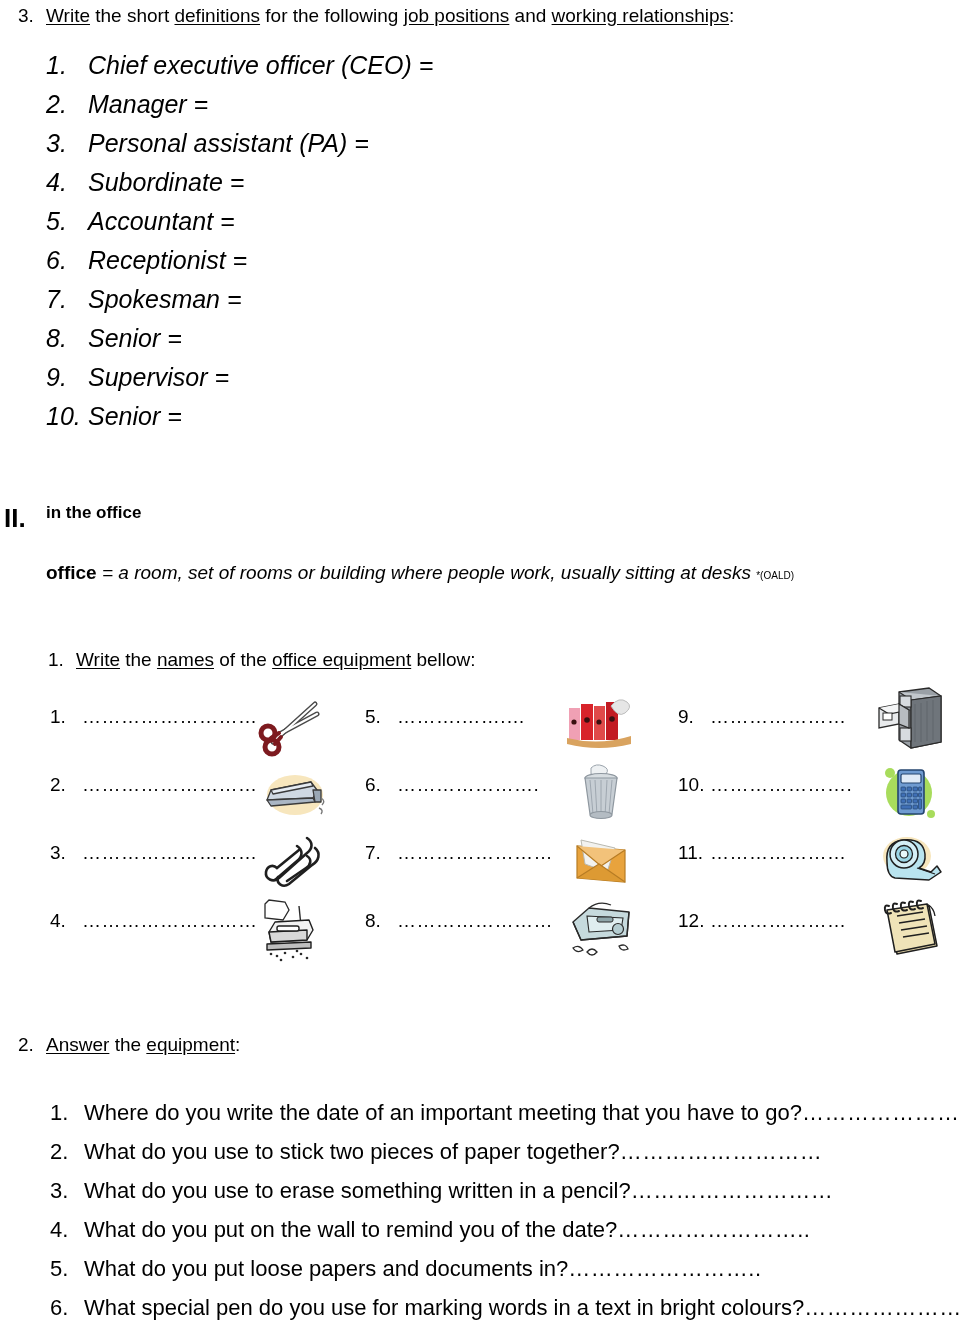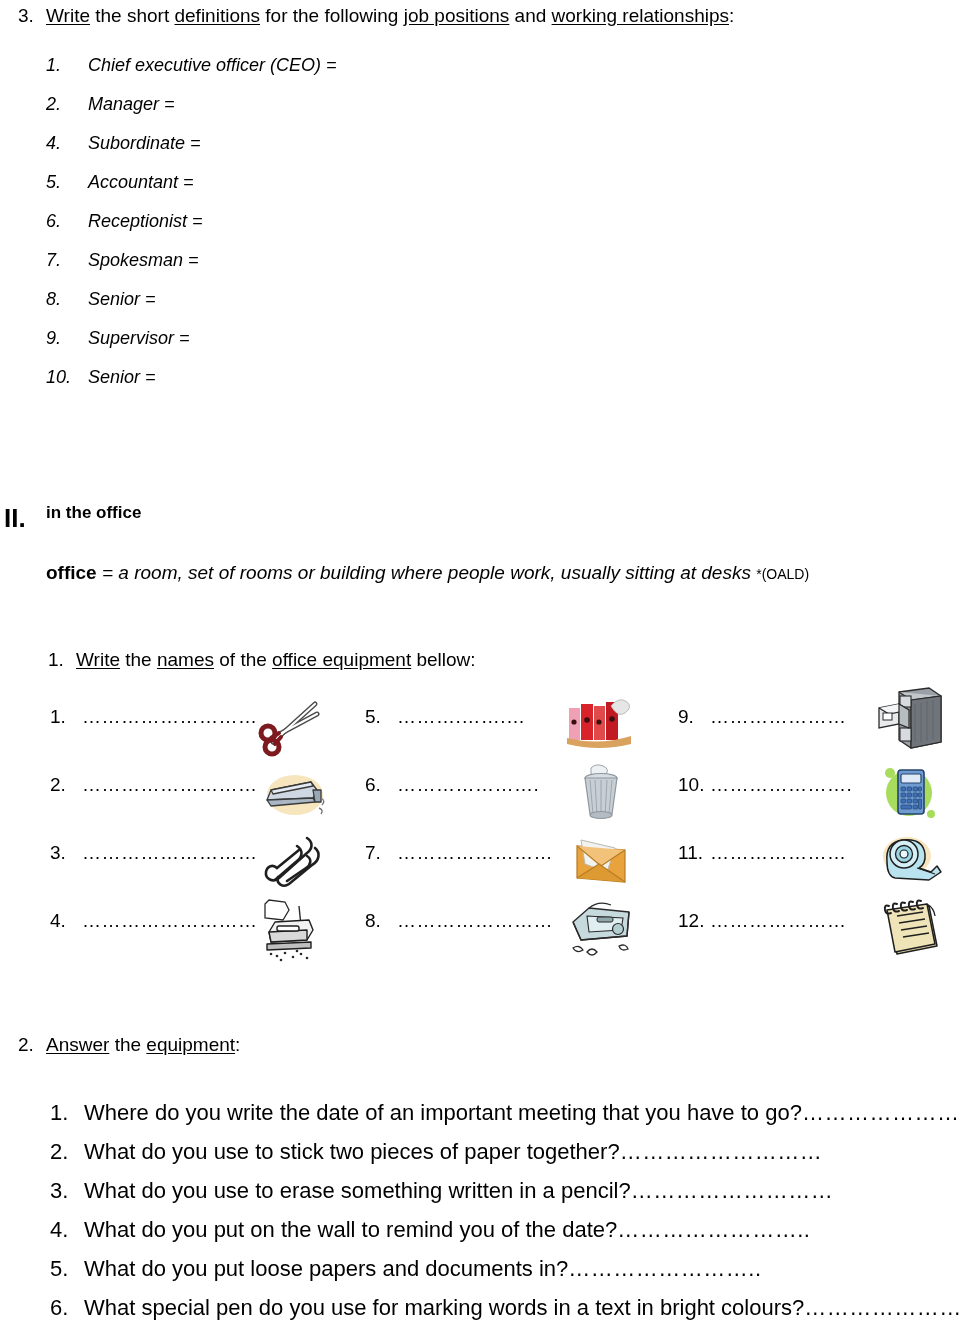--- a/index.html
+++ b/index.html
@@ -40,21 +40,21 @@
   .joblist {
     position: absolute;
     left: 46px;
     top: 52px;
     width: 600px;
   }
   .joblist .row {
     display: block;
     height: 39px;
     font-style: italic;
-    font-size: 18px;
+    font-size: 25px;
     line-height: 26px;
     white-space: nowrap;
   }
   .joblist .row .n {
     display: inline-block;
     width: 42px;
     font-style: italic;
   }
 
   
@@ -79,21 +79,21 @@
     font-size: 19px;
     font-style: italic;
     white-space: nowrap;
   }
   .definition .term {
     font-weight: bold;
     font-style: normal;
   }
   .definition .src {
     font-style: normal;
-    font-size: 14px;
+    font-size: 10px;
   }
 
   
   .eq-instruction {
     position: absolute;
     left: 18px;
     top: 649px;
     font-size: 19px;
     white-space: nowrap;
     margin-left: 30px;
@@ -178,20 +178,21 @@
 
 <div class="page">
 
   <div class="q-heading" style="left:18px; top:4px;">
     <span class="num">3.</span><u class="ul">Write</u><span> the short </span><u class="ul">definitions</u><span> for the following </span><u class="ul">job positions</u><span> and </span><u class="ul">working relationships</u><span>:</span>
   </div>
 
   <div class="joblist">
     <div class="row"><span class="n">1.</span><span>Chief executive officer (CEO) =</span></div>
     <div class="row"><span class="n">2.</span><span>Manager =</span></div>
+    <div class="row"><span class="n">3.</span><span>Personal assistant (PA) =</span></div>
     <div class="row"><span class="n">4.</span><span>Subordinate =</span></div>
     <div class="row"><span class="n">5.</span><span>Accountant =</span></div>
     <div class="row"><span class="n">6.</span><span>Receptionist =</span></div>
     <div class="row"><span class="n">7.</span><span>Spokesman =</span></div>
     <div class="row"><span class="n">8.</span><span>Senior =</span></div>
     <div class="row"><span class="n">9.</span><span>Supervisor =</span></div>
     <div class="row"><span class="n">10.</span><span>Senior =</span></div>
   </div>
 
   <div class="sec-marker">II.</div>

